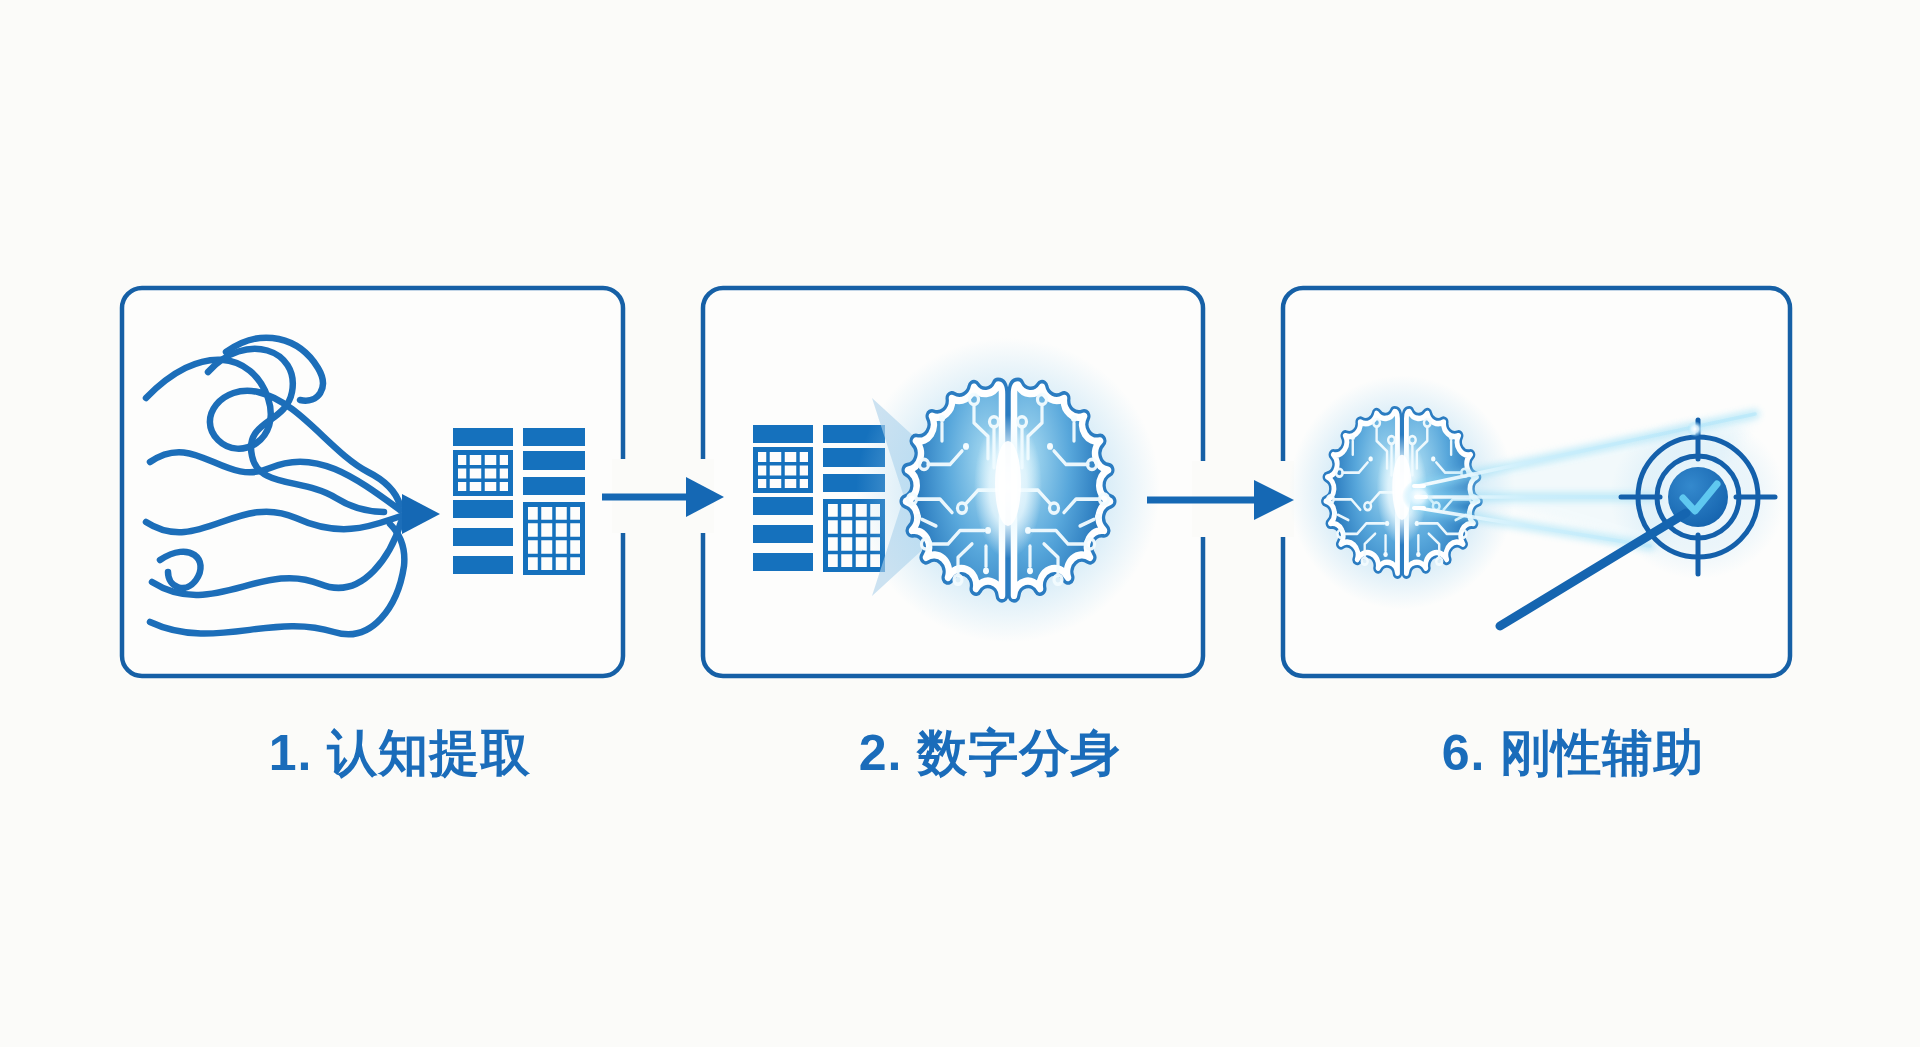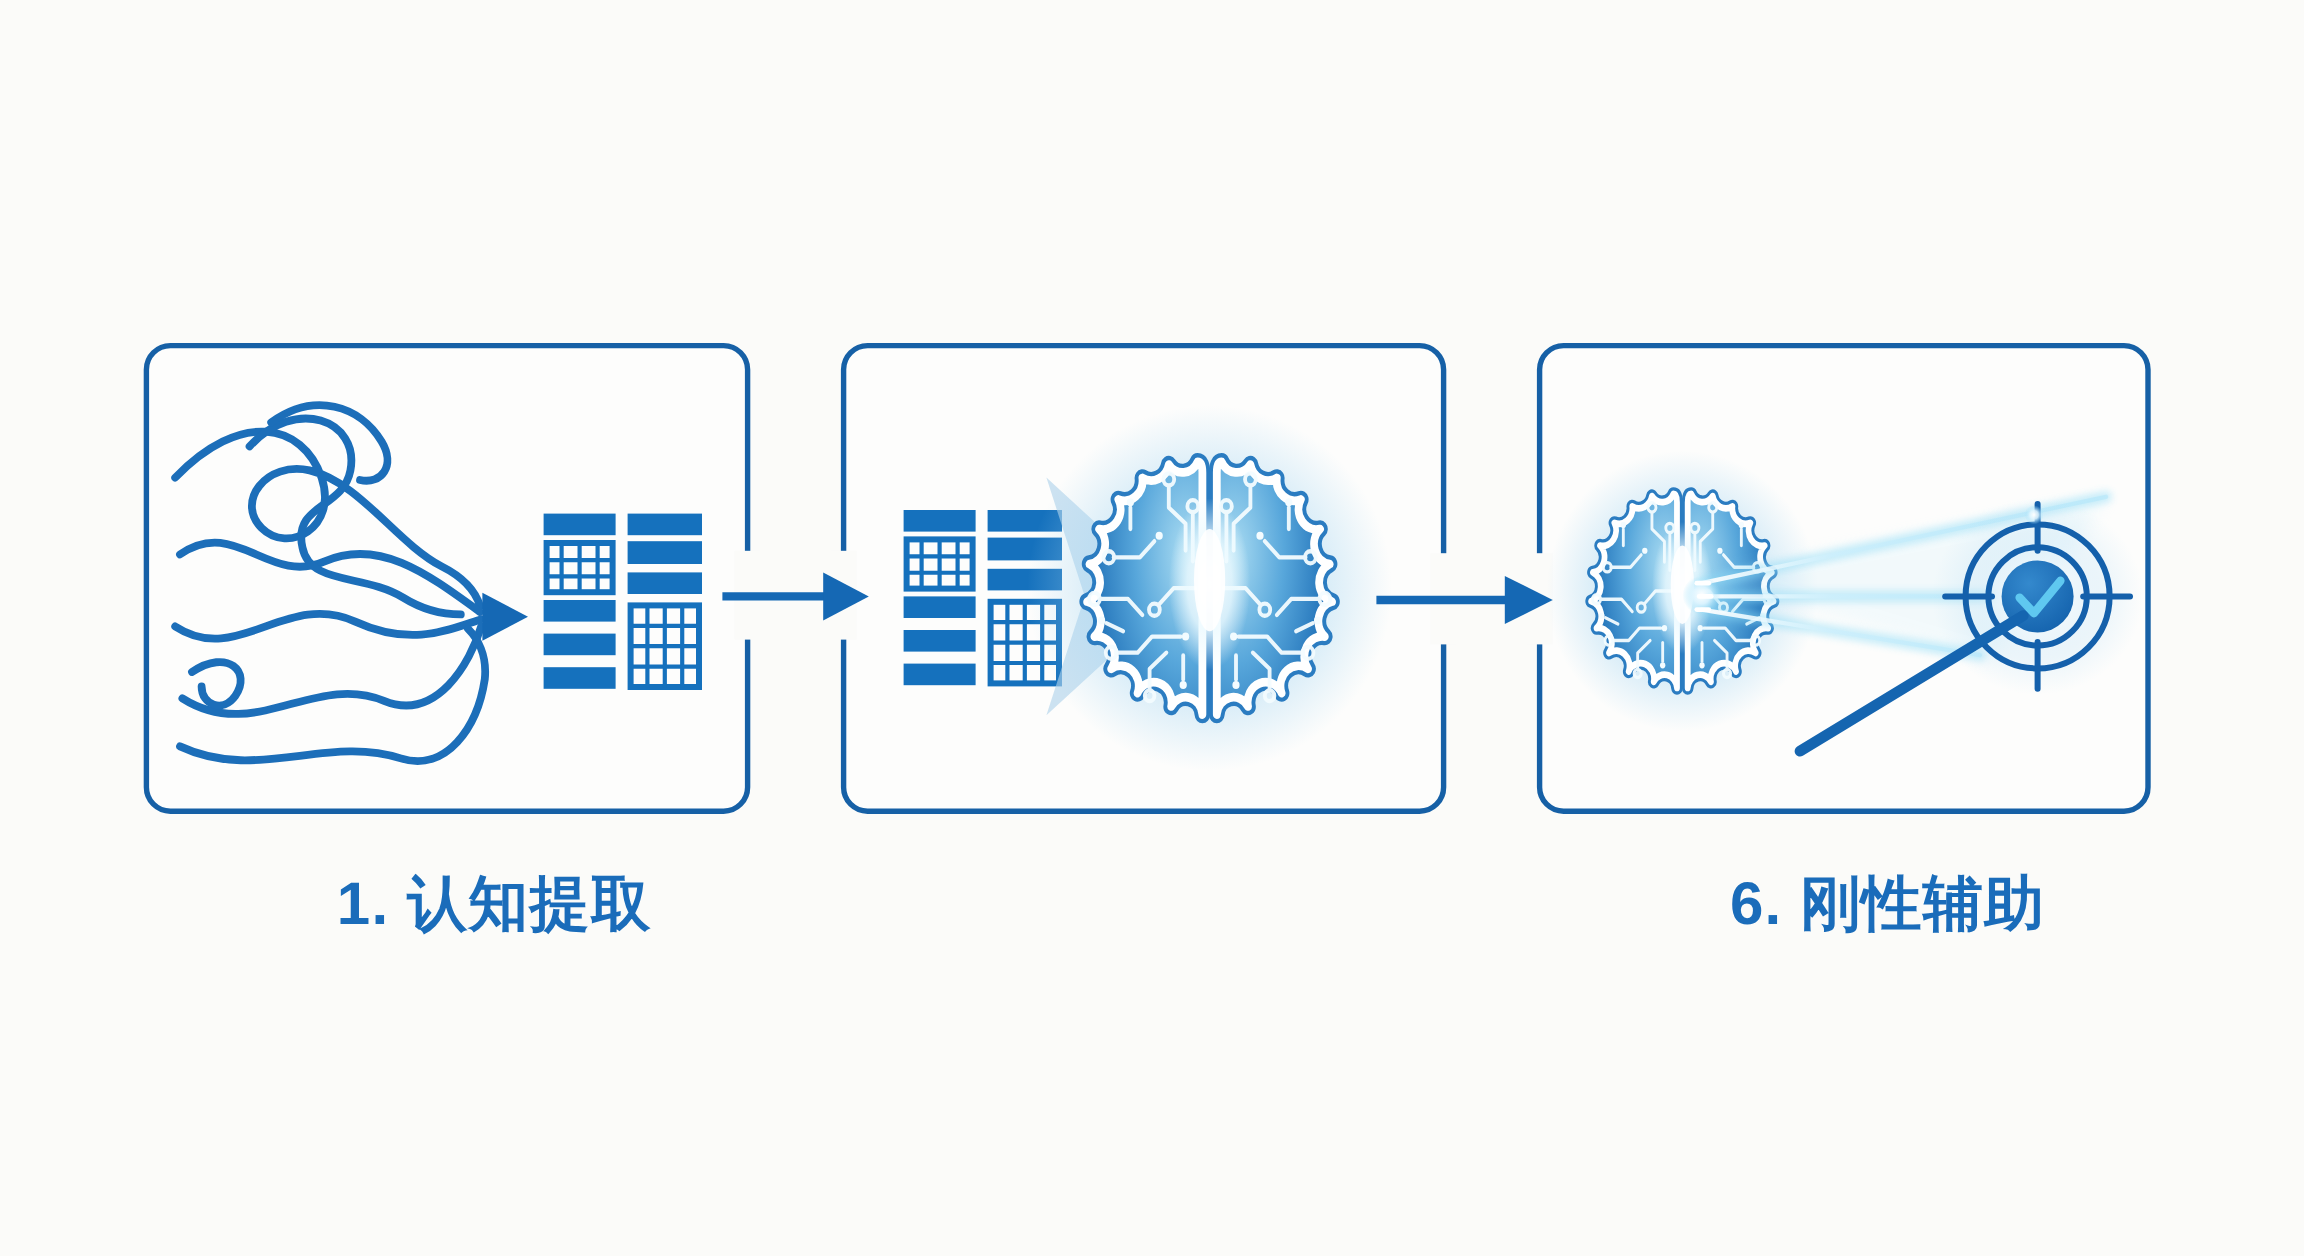--- a/index.html
+++ b/index.html
@@ -15,21 +15,21 @@
   .caption{
     position:absolute;
     top:720px;
     transform:translateX(-50%);
     font-weight:bold;
     font-size:50px;
     letter-spacing:1px;
     color:#1a6cba;
     white-space:nowrap;
   }
-  .cap-1{left:400px;margin-left:12px;}
+  .cap-1{left:400px;}
   .cap-2{left:990px;}
   .cap-3{left:1573px;}
 </style>
 </head>
 <body>
 
 <div class="canvas">
 
   <svg class="diagram-svg" width="1920" height="1047" viewBox="0 0 1920 1047">
     <defs>
@@ -227,15 +227,16 @@
         <circle cx="1698" cy="497" r="30" fill="url(#discGrad)"></circle>
       </g>
 
       <line x1="1500" y1="626" x2="1686" y2="513" stroke="#1565b0" stroke-width="9" stroke-linecap="round"></line>
       <path d="M1683 498 L1695 511 L1717 484" fill="none" stroke="#5fc8f0" stroke-width="7" stroke-linecap="round" stroke-linejoin="round"></path>
       <circle cx="1695" cy="429" r="8" fill="url(#sparkGrad)"></circle>
     </g>
   </svg>
 
   <div class="caption cap-1">1. 认知提取</div>
+  <div class="caption cap-2">2. 数字分身</div>
   <div class="caption cap-3">6. 刚性辅助</div>
 
 </div>
 
 </body></html>

